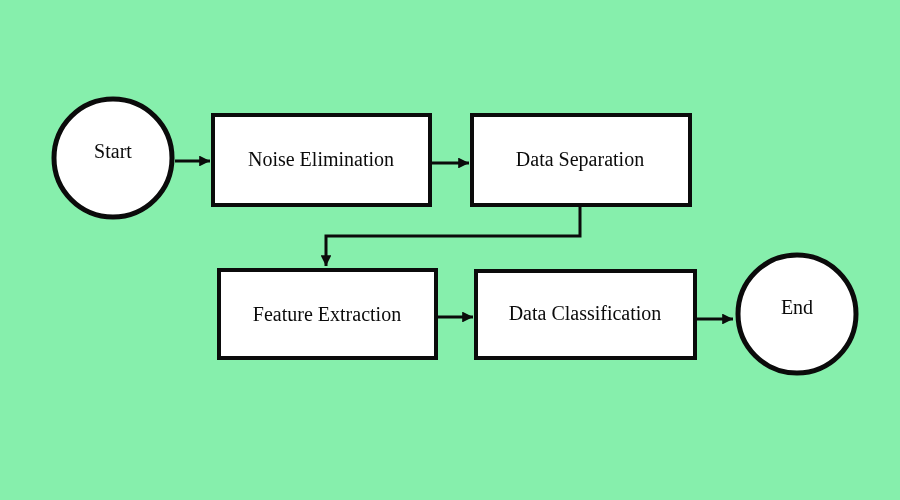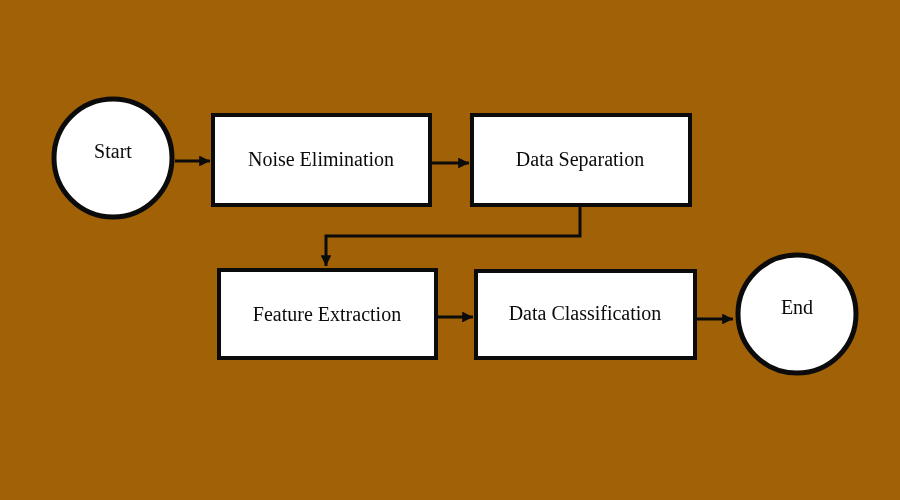--- a/index.html
+++ b/index.html
@@ -4,21 +4,21 @@
 <style>
   html, body {
     margin: 0;
     padding: 0;
     background: #ffffff;
   }
   .canvas {
     position: relative;
     width: 900px;
     height: 500px;
-    background: #a16207;
+    background: #86efac;
     overflow: hidden;
     font-family: "Liberation Serif", serif;
   }
   svg text {
     font-family: "Liberation Serif", "DejaVu Serif", serif;
     font-size: 20px;
     fill: #0b0b0b;
   }
   .node-shape {
     fill: #ffffff;

